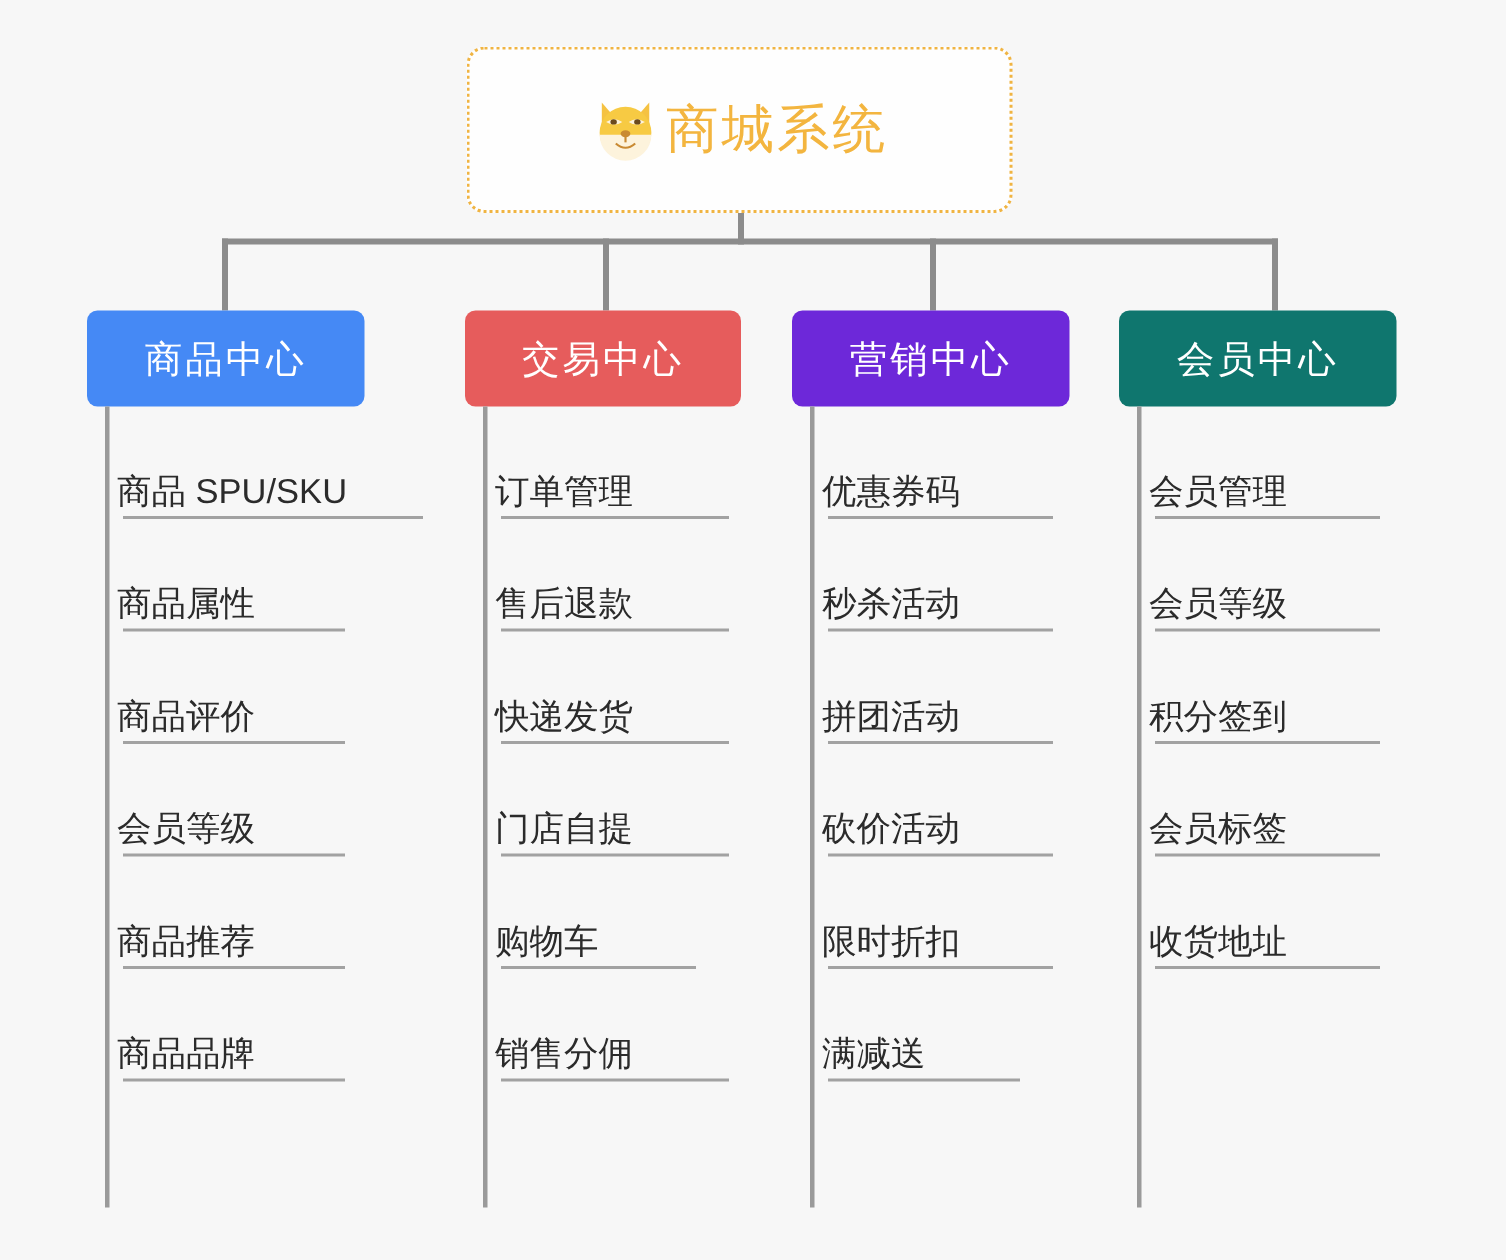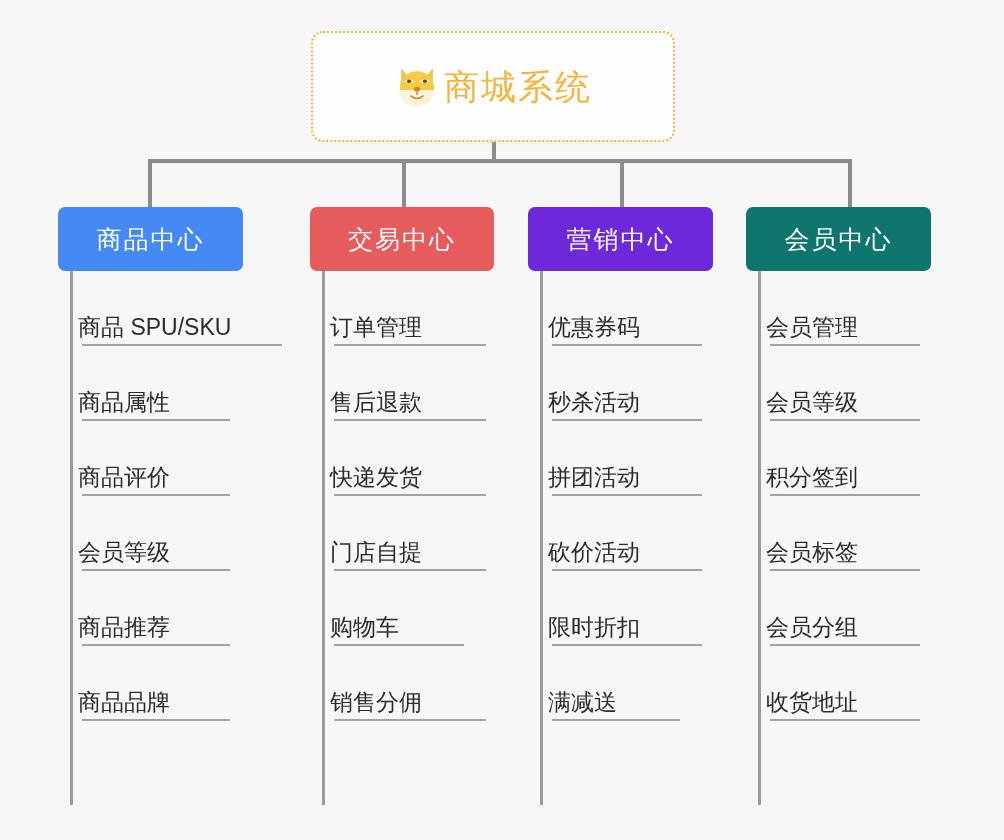--- a/index.html
+++ b/index.html
@@ -272,23 +272,19 @@
       </div>
       <div class="leaf">
         <span class="leaf-label">积分签到</span>
         <span class="leaf-rule" style="width:150px"></span>
       </div>
       <div class="leaf">
         <span class="leaf-label">会员标签</span>
         <span class="leaf-rule" style="width:150px"></span>
       </div>
       <div class="leaf">
-        <span class="leaf-label">会员分组</span>
-        <span class="leaf-rule" style="width:150px"></span>
-      </div>
-      <div class="leaf">
         <span class="leaf-label">收货地址</span>
         <span class="leaf-rule" style="width:150px"></span>
       </div>
     </div>
   </div>
 
 </div>
 
 </body></html>

